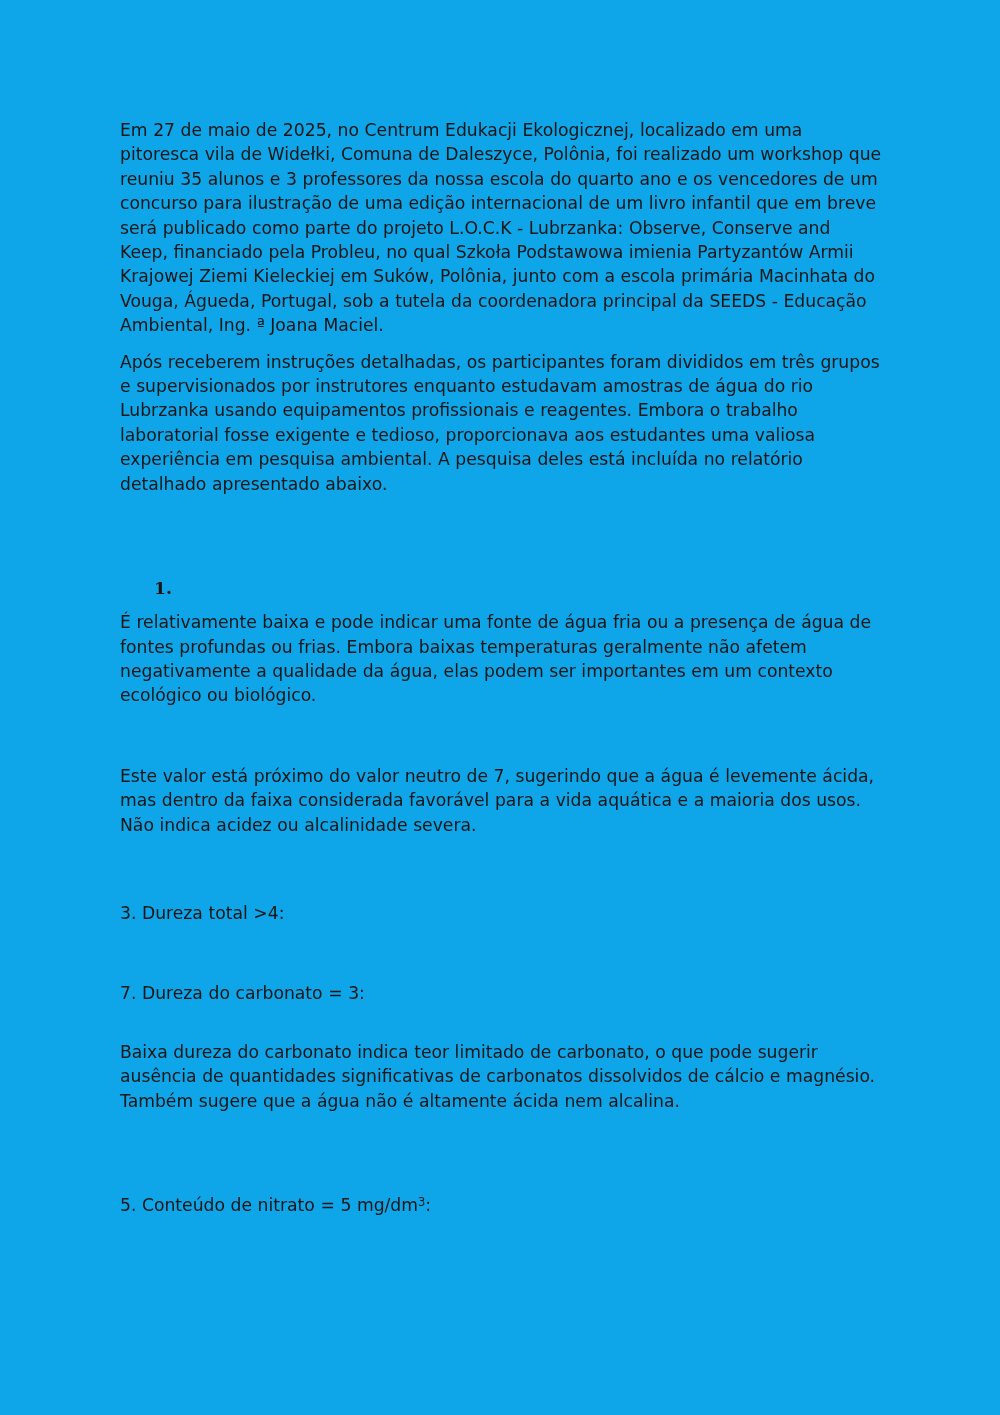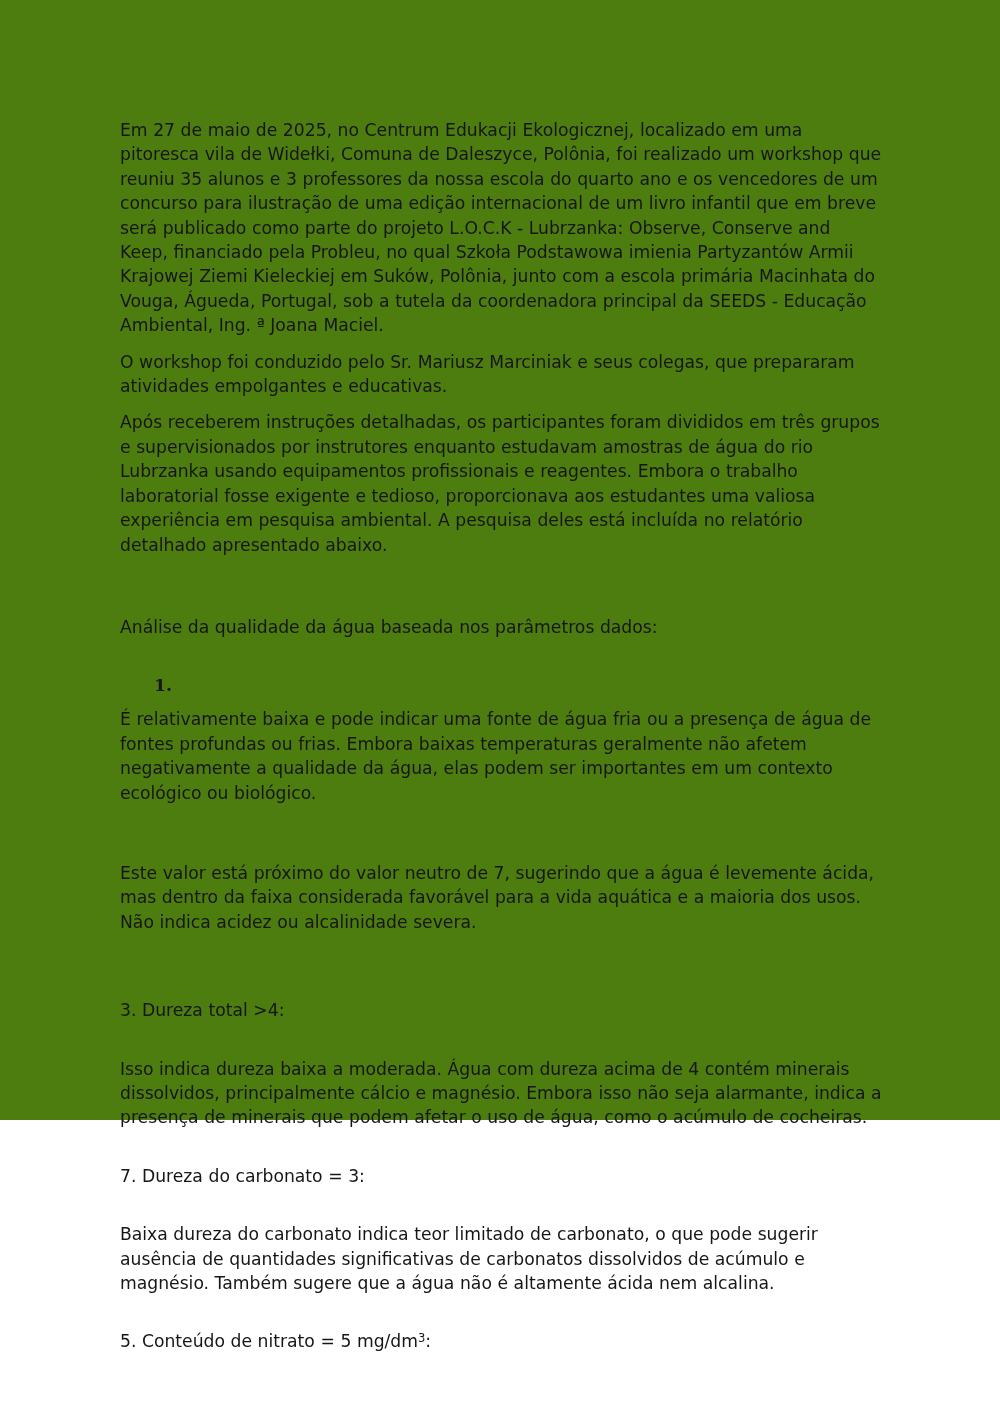--- a/index.html
+++ b/index.html
@@ -10,38 +10,39 @@
   body {
     width: 1000px;
     height: 1415px;
     font-family: "DejaVu Sans", sans-serif;
     color: #000000;
     -webkit-font-smoothing: antialiased;
   }
   .page {
     position: relative;
     width: 1000px;
-    height: 1120px;
-    background: #4d7c0f;
+    height: 1415px;
+    background: #0ea5e9;
     box-sizing: border-box;
     padding: 118px 120px 0 120px;
   }
   .doc-body {
     width: 762px;
   }
   p.para {
     margin: 0 0 12px 0;
     font-size: 17.2px;
     line-height: 24.4px;
     text-align: left;
     color: #161616;
     word-spacing: 0.1px;
   }
   p.para:last-child {
     margin-bottom: 0;
+    margin-top: 46px;
   }
   .spacer-sm {
     height: 22px;
   }
   .spacer-md {
     height: 46px;
   }
   .spacer-lg {
     height: 52px;
   }
@@ -74,27 +75,25 @@
   }
 </style>
 </head>
 <body>
 
 <div class="page">
   <div class="doc-body">
 
     <p class="para">Em 27 de maio de 2025, no Centrum Edukacji Ekologicznej, localizado em uma pitoresca vila de Widełki, Comuna de Daleszyce, Polônia, foi realizado um workshop que reuniu 35 alunos e 3 professores da nossa escola do quarto ano e os vencedores de um concurso para ilustração de uma edição internacional de um livro infantil que em breve será publicado como parte do projeto L.O.C.K - Lubrzanka:  Observe, Conserve and Keep, financiado pela Probleu, no qual Szkoła Podstawowa imienia Partyzantów Armii Krajowej Ziemi Kieleckiej em Suków, Polônia, junto com a escola primária Macinhata do Vouga, Águeda, Portugal, sob a tutela da coordenadora principal da SEEDS - Educação Ambiental, Ing. ª Joana Maciel.</p>
 
-    <p class="para">O workshop foi conduzido pelo Sr. Mariusz Marciniak e seus colegas, que prepararam atividades empolgantes e educativas.</p>
 
     <p class="para">Após receberem instruções detalhadas, os participantes foram divididos em três grupos e supervisionados por instrutores enquanto estudavam amostras de água do rio Lubrzanka usando equipamentos profissionais e reagentes. Embora o trabalho laboratorial fosse exigente e tedioso, proporcionava aos estudantes uma valiosa experiência em pesquisa ambiental. A pesquisa deles está incluída no relatório detalhado apresentado abaixo.</p>
 
     <div class="spacer-md"></div>
 
-    <p class="para">Análise da qualidade da água baseada nos parâmetros dados:</p>
 
     <div class="spacer-sm"></div>
 
     <ol class="numbered">
       <li>
         <span class="marker">1.</span>
       </li>
     </ol>
 
     <div class="spacer-sm"></div>
@@ -107,28 +106,27 @@
     <div class="spacer-sm"></div>
 
     <p class="para">Este valor está próximo do valor neutro de 7, sugerindo que a água é levemente ácida, mas dentro da faixa considerada favorável para a vida aquática e a maioria dos usos. Não indica acidez ou alcalinidade severa.</p>
 
     <div class="spacer-lg"></div>
 
     <p class="para">3. Dureza total &gt;4:</p>
 
     <div class="spacer-sm"></div>
 
-    <p class="para">Isso indica dureza baixa a moderada. Água com dureza acima de 4 contém minerais dissolvidos, principalmente cálcio e magnésio. Embora isso não seja alarmante, indica a presença de minerais que podem afetar o uso de água, como o acúmulo de cocheiras.</p>
 
     <div class="spacer-sm"></div>
 
     <p class="para">7. Dureza do carbonato = 3:</p>
 
     <div class="spacer-sm"></div>
 
-    <p class="para">Baixa dureza do carbonato indica teor limitado de carbonato, o que pode sugerir ausência de quantidades significativas de carbonatos dissolvidos de acúmulo e magnésio. Também sugere que a água não é altamente ácida nem alcalina.</p>
+    <p class="para">Baixa dureza do carbonato indica teor limitado de carbonato, o que pode sugerir ausência de quantidades significativas de carbonatos dissolvidos de cálcio e magnésio. Também sugere que a água não é altamente ácida nem alcalina.</p>
 
     <div class="spacer-sm"></div>
 
     <p class="para"><span>5. Conteúdo de nitrato = 5 mg/dm</span><span class="sup">3</span><span>:</span></p>
 
   </div>
 </div>
 
 </body></html>

